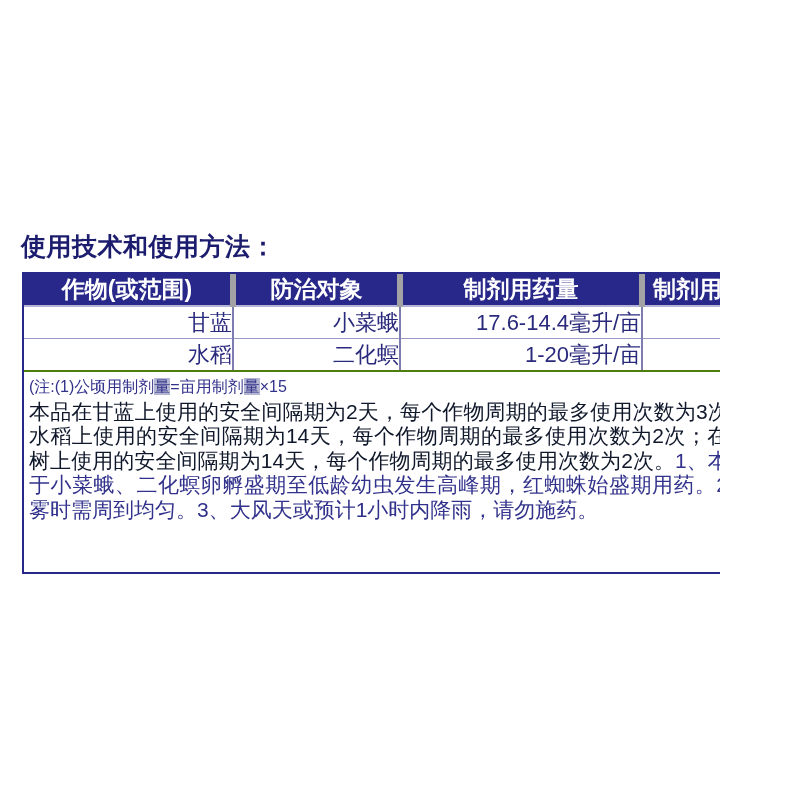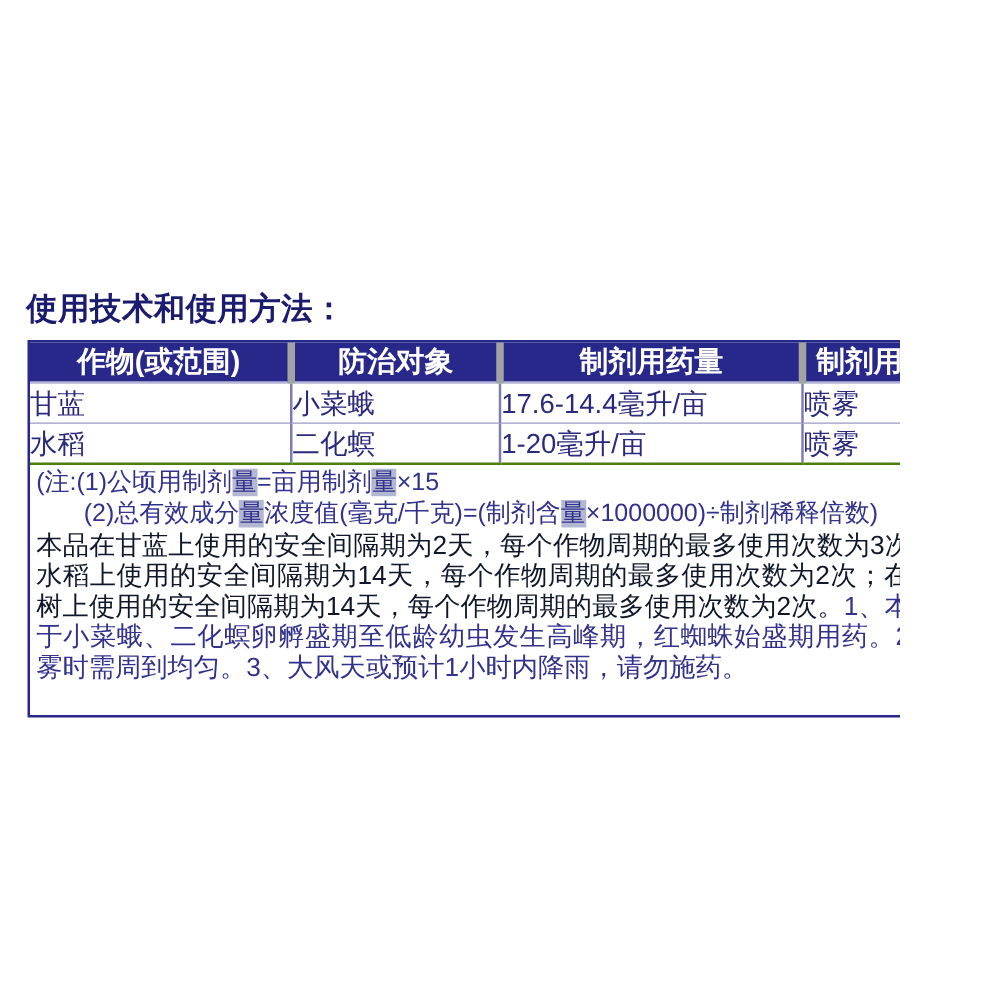--- a/index.html
+++ b/index.html
@@ -54,33 +54,33 @@
     text-align: center;
     border-left: 6px solid #a3a3a3;
     border-bottom: 2px solid #b4b4d6;
   }
   .usage-table th:first-child { border-left: none; text-align: center; }
   .usage-table td {
     color: #2a2a7d;
     font-size: 22px;
     height: 31px;
     padding: 0;
-    text-align: left;
+    text-align: right;
     border-left: 2px solid #7d7db2;
     border-top: 1px solid #9a9ac4;
     white-space: nowrap;
     margin-top: 48px;
   }
   .usage-table tr:first-child td { border-top: none; }
   .usage-table td:first-child { border-left: none; }
   .usage-table tbody tr:last-child td { border-bottom: 2px solid #4d7c0f; }
   .notes {
     padding: 2px 5px 0 5px;
     color: #32328c;
-    font-size: 20px;
+    font-size: 16px;
     line-height: 25px;
   }
   .note-line { white-space: nowrap; }
   .note-line.indent { padding-left: 38px; }
   .hl { background: #b4b7d1; }
   .paragraph {
     padding: 1px 5px 0 5px;
     font-size: 21px;
     line-height: 24.4px;
     text-align: justify;
@@ -126,19 +126,18 @@
           <td>水稻</td>
           <td>二化螟</td>
           <td>1-20毫升/亩</td>
           <td>喷雾</td>
         </tr>
       </tbody>
     </table>
 
     <div class="notes">
       <div class="note-line">(注:(1)公顷用制剂<span class="hl">量</span>=亩用制剂<span class="hl">量</span>×15</div>
-      <div class="note-line indent">(2)总有效成分<span class="hl">量</span>浓度值(毫克/千克)=(制剂含<span class="hl">量</span>×1000000)÷制剂稀释倍数)</div>
     </div>
 
     <div class="paragraph"><span class="bold-part">本品在甘蓝上使用的安全间隔期为2天，每个作物周期的最多使用次数为3次；在水稻上使用的安全间隔期为14天，每个作物周期的最多使用次数为2次；在柑橘树上使用的安全间隔期为14天，每个作物周期的最多使用次数为2次。</span><span class="regular-part">1、本品应于小菜蛾、二化螟卵孵盛期至低龄幼虫发生高峰期，红蜘蛛始盛期用药。2、喷雾时需周到均匀。3、大风天或预计1小时内降雨，请勿施药。</span></div>
 
   </div>
 </div>
 
 </body></html>

